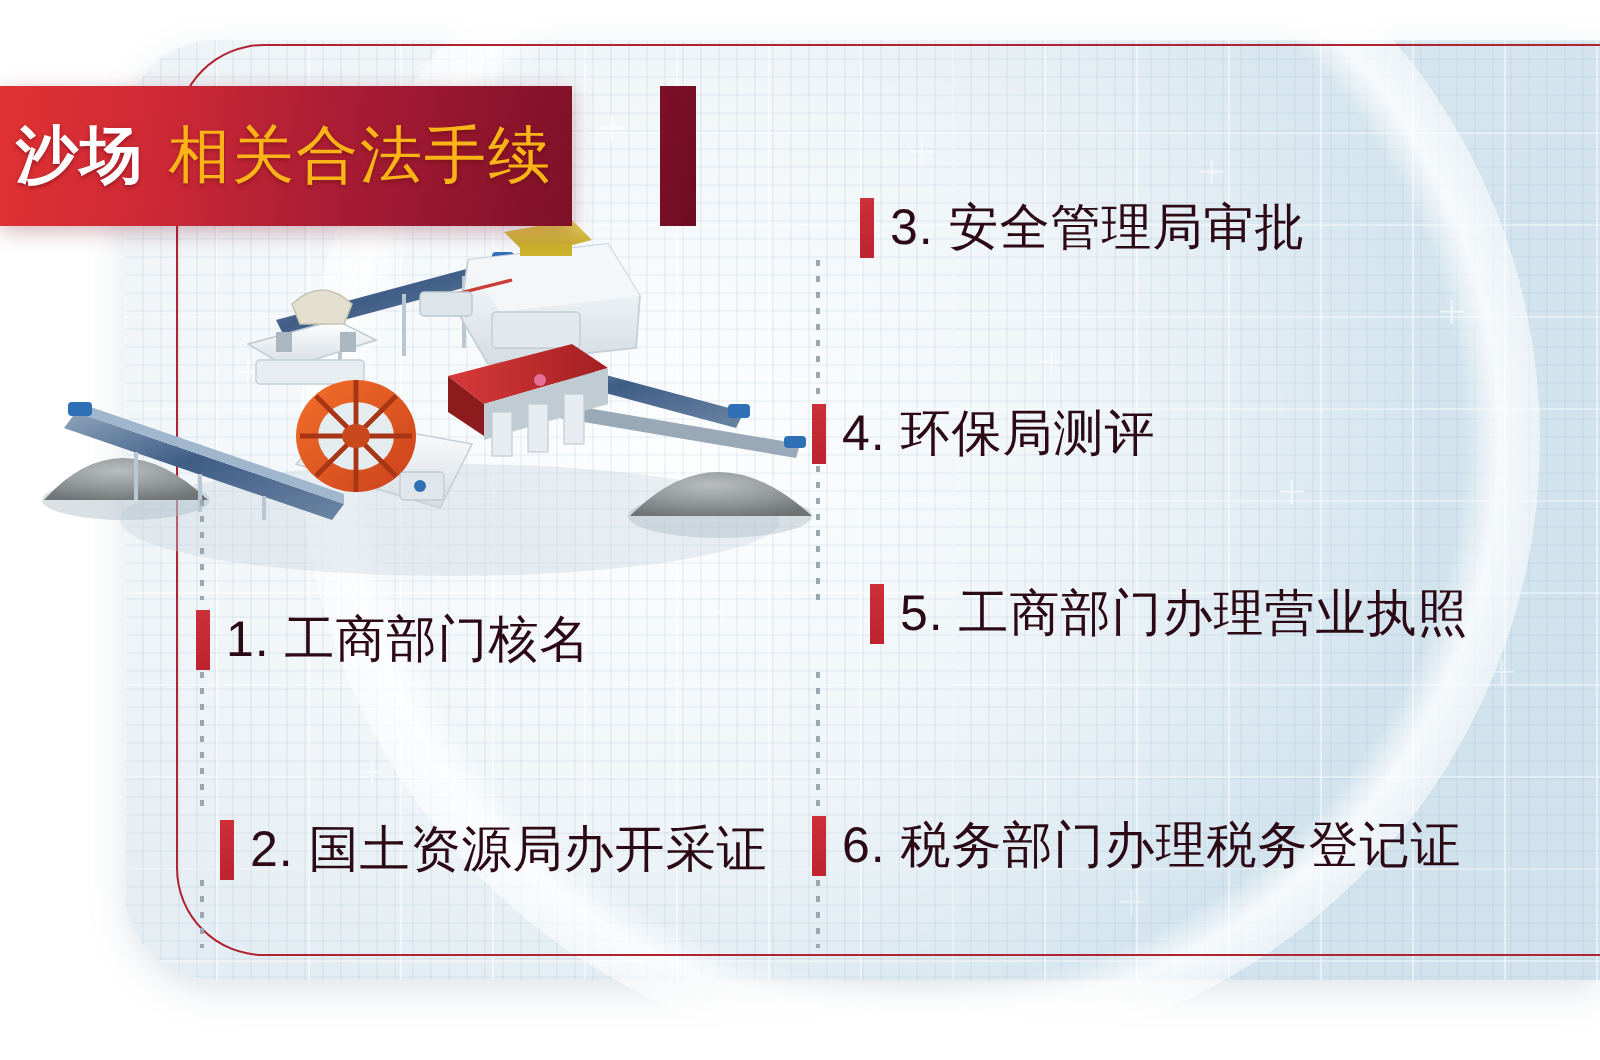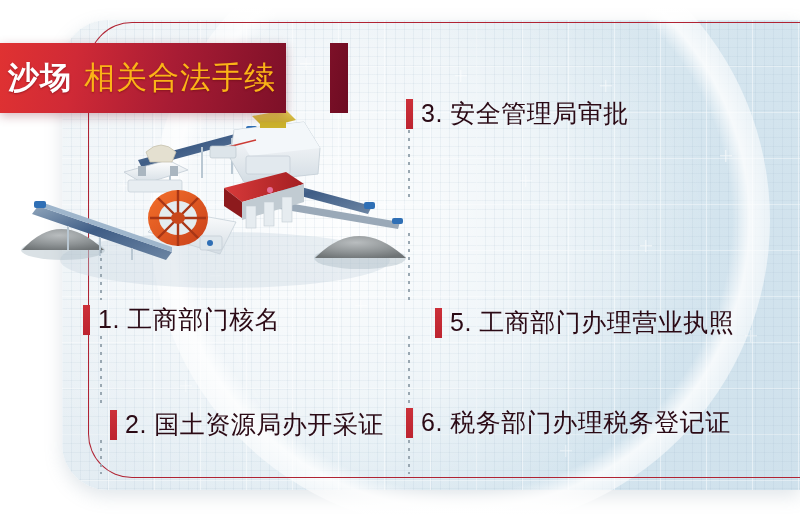--- a/index.html
+++ b/index.html
@@ -141,25 +141,25 @@
   }
   .dots {
     position: absolute;
     width: 2px;
     background-image: linear-gradient(to bottom, #9aa8b2 0 3px, rgba(0,0,0,0) 3px 8px);
     background-size: 2px 8px;
     z-index: 4;
   }
 
   
-  #item-3 { left: 406px; top: 97px; text-align: center; }
+  #item-3 { left: 430px; top: 97px; text-align: center; }
   #item-4 { left: 406px; top: 200px; }
-  #item-1 { left: 83px;  top: 303px; }
+  #item-1 { left: 98px;  top: 303px; }
   #item-2 { left: 110px;  top: 408px; }
-  #item-5 { left: 406px; top: 306px; padding-left: 29px; }
+  #item-5 { left: 406px; top: 290px; padding-left: 29px; }
   #item-6 { left: 406px; top: 406px; }
 
   #dots-r1 { left: 408px; top: 130px; height: 68px; }
   #dots-r2 { left: 408px; top: 233px; height: 68px; }
   #dots-r3 { left: 408px; top: 336px; height: 70px; }
   #dots-r4 { left: 408px; top: 440px; height: 34px; }
   #dots-l1 { left: 100px; top: 336px; height: 70px; }
   #dots-l2 { left: 100px; top: 440px; height: 34px; }
   #dots-l0 { left: 100px; top: 250px; height: 50px; }
 </style>
@@ -308,20 +308,24 @@
   <div class="dots" id="dots-r1"></div>
   <div class="dots" id="dots-r2"></div>
   <div class="dots" id="dots-r3"></div>
   <div class="dots" id="dots-r4"></div>
 
   <div class="item" id="item-3">
     <span class="bar"></span>
     <span class="item-label">3. 安全管理局审批</span>
   </div>
 
+  <div class="item" id="item-4">
+    <span class="bar"></span>
+    <span class="item-label">4. 环保局测评</span>
+  </div>
 
   <div class="item" id="item-1">
     <span class="bar"></span>
     <span class="item-label">1. 工商部门核名</span>
   </div>
 
   <div class="item" id="item-2">
     <span class="bar"></span>
     <span class="item-label">2. 国土资源局办开采证</span>
   </div>

